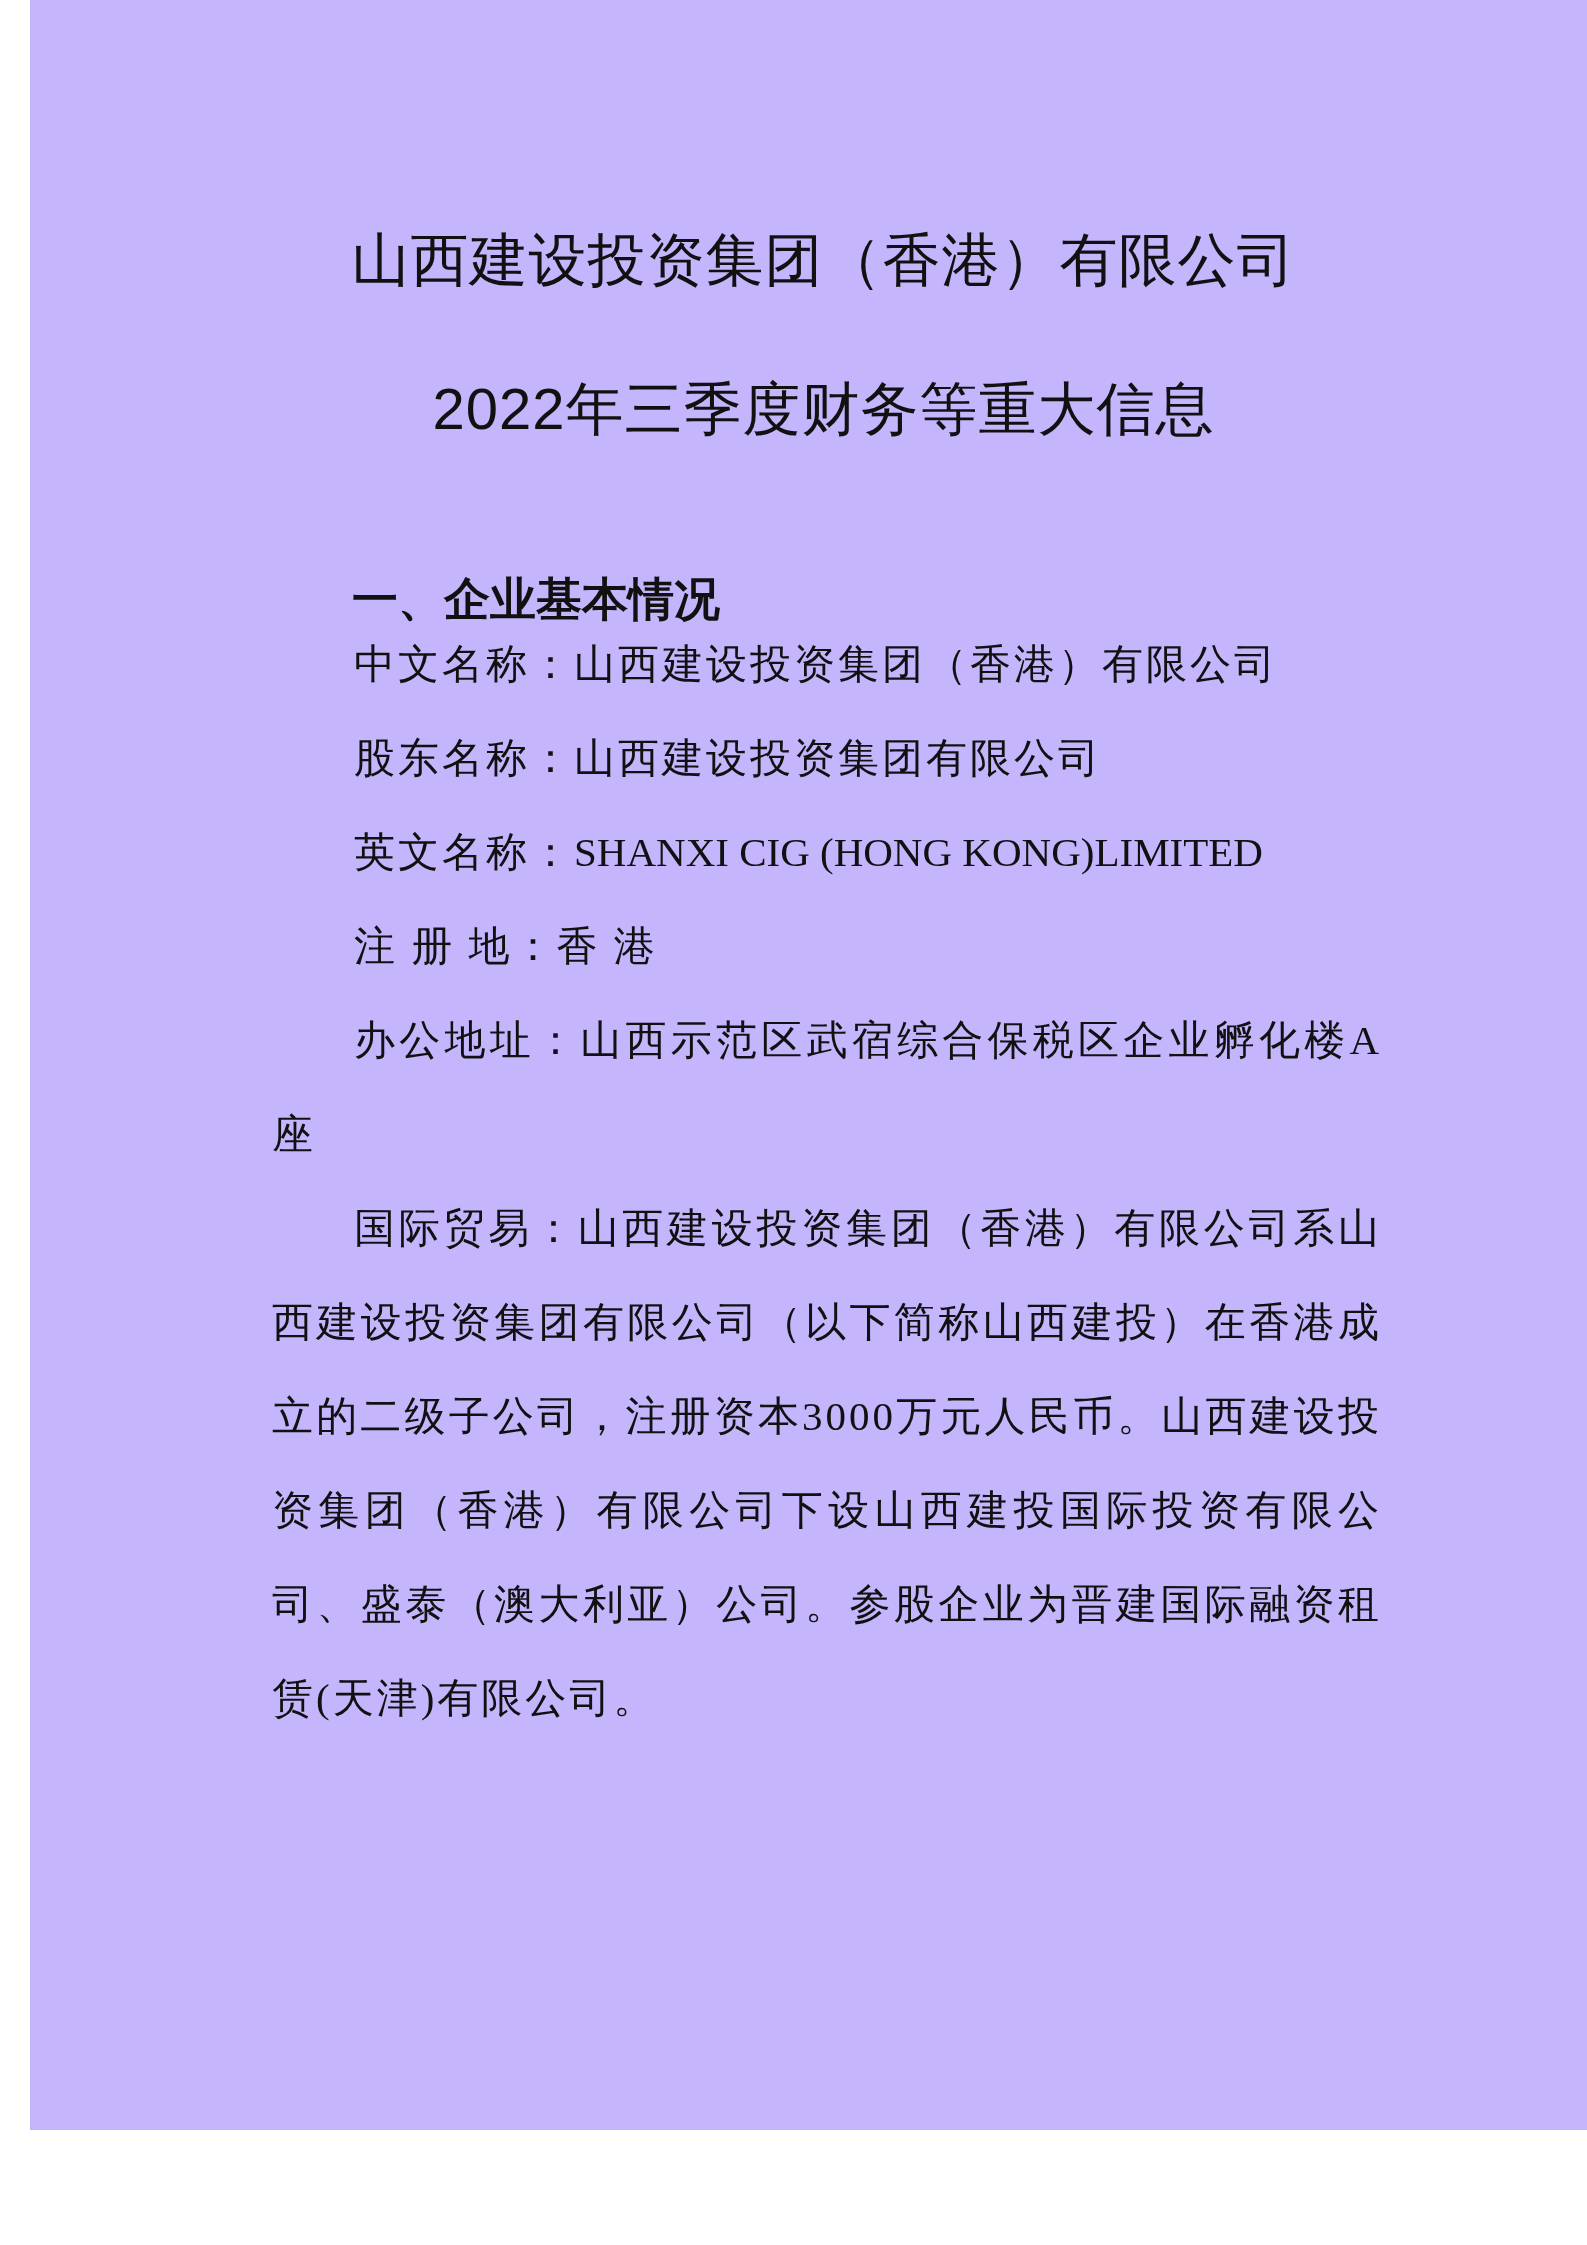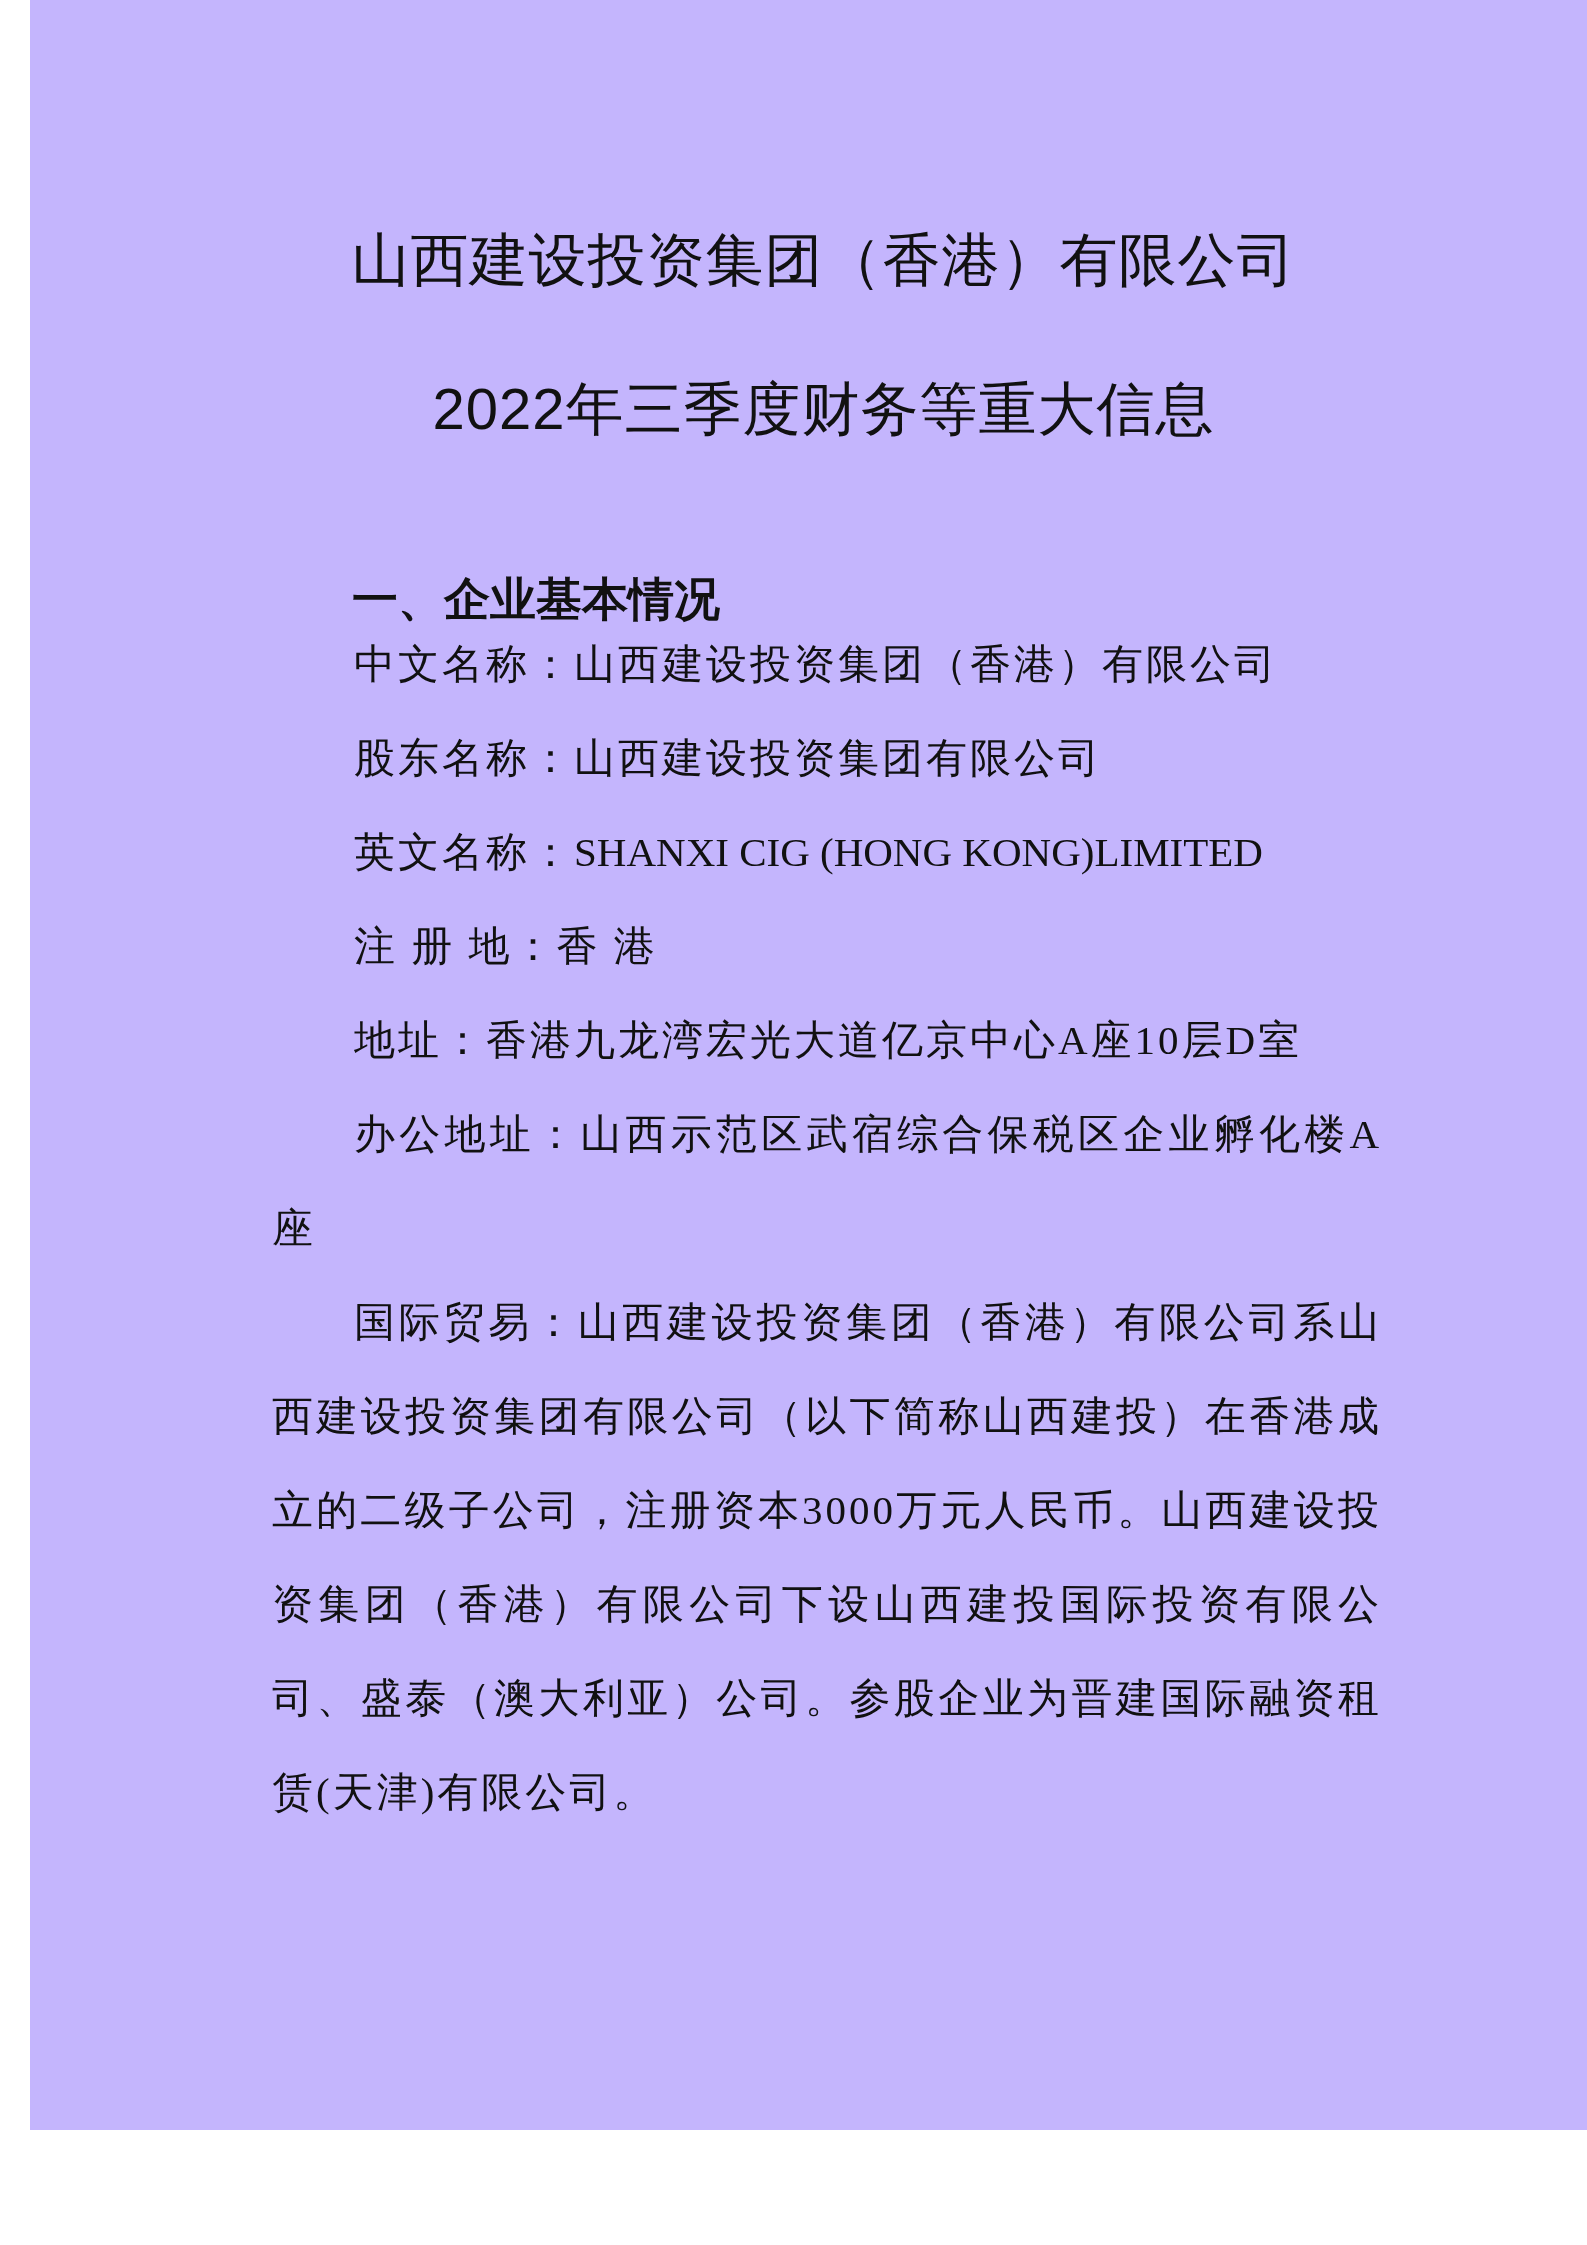--- a/index.html
+++ b/index.html
@@ -83,20 +83,19 @@
   <div class="body" style="top: 617px;">
     <p class="para"><span>中文名称：</span><span>山西建设投资集团（香港）有限公司</span></p>
 
     <p class="para"><span>股东名称：</span><span>山西建设投资集团有限公司</span></p>
 
     <p class="para"><span>英文名称：</span><span class="mono-en">SHANXI CIG (HONG KONG)LIMITED</span></p>
 
     <p class="para"><span>注 册 地：</span><span>香 港</span></p>
 
 
-    <p class="para"><span>地址：</span><span>香港九龙湾宏光大道亿京中心A座10层D室</span></p>
 
     <p class="para"><span>办公地址：</span><span>山西示范区武宿综合保税区企业孵化楼A座</span></p>
 
     <p class="para"><span>国际贸易：</span><span>山西建设投资集团（香港）有限公司系山西建设投资集团有限公司（以下简称山西建投）在香港成立的二级子公司，注册资本3000万元人民币。山西建设投资集团（香港）有限公司下设山西建投国际投资有限公司、盛泰（澳大利亚）公司。参股企业为晋建国际融资租赁(天津)有限公司。</span></p>
   </div>
 
 </div>
 
 </body></html>

